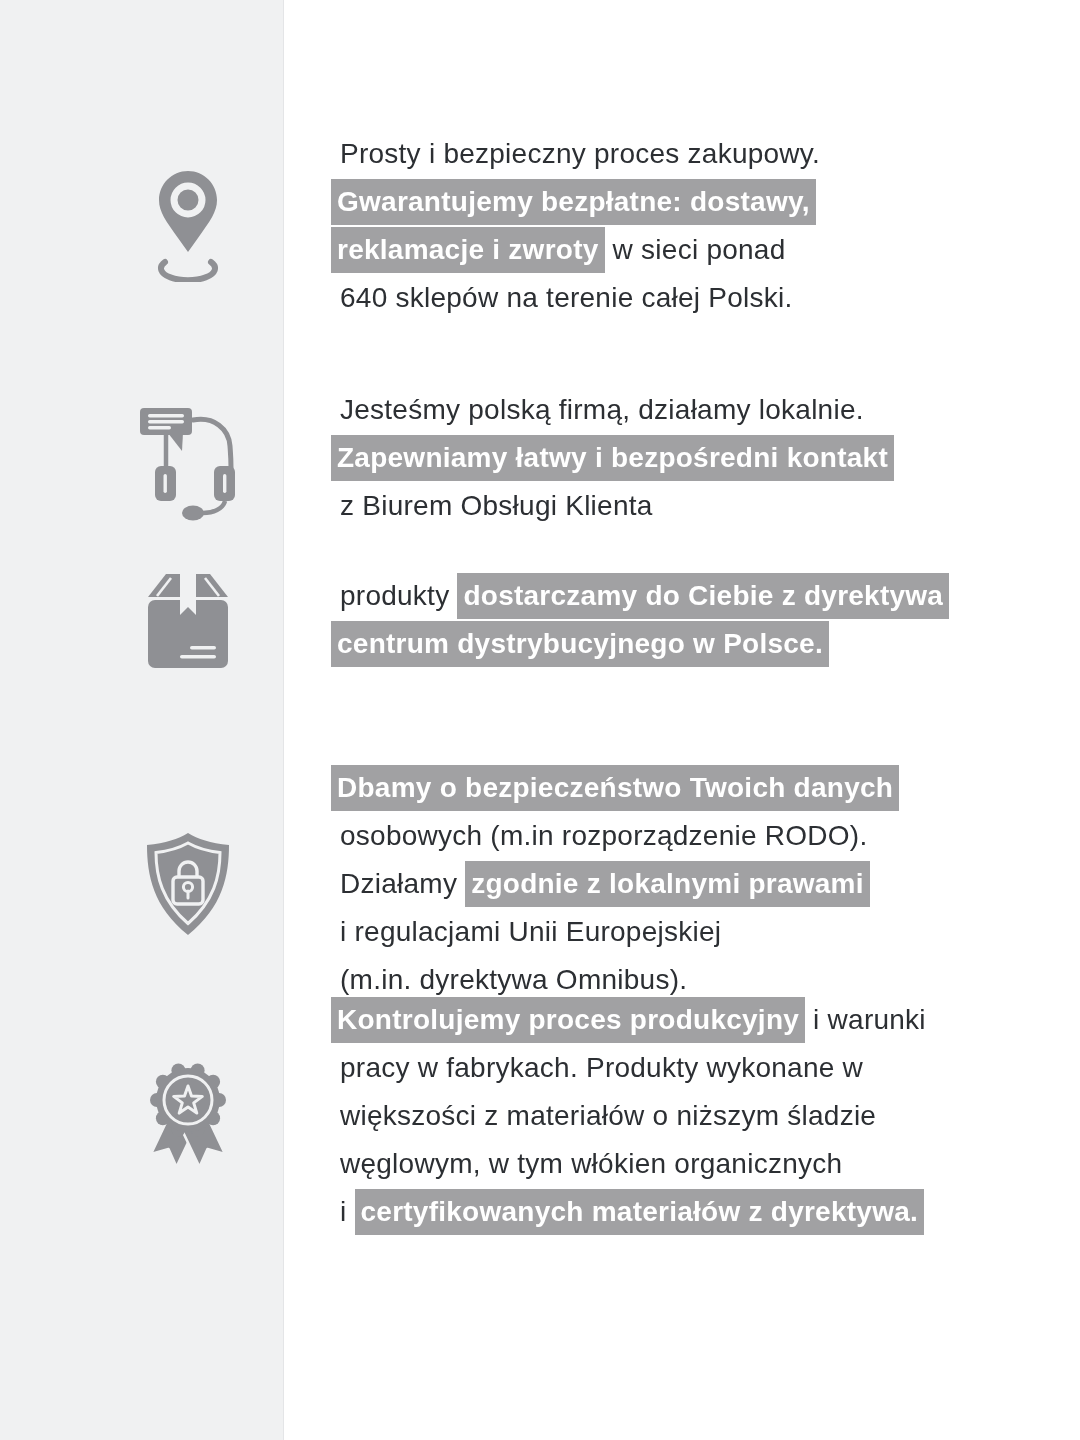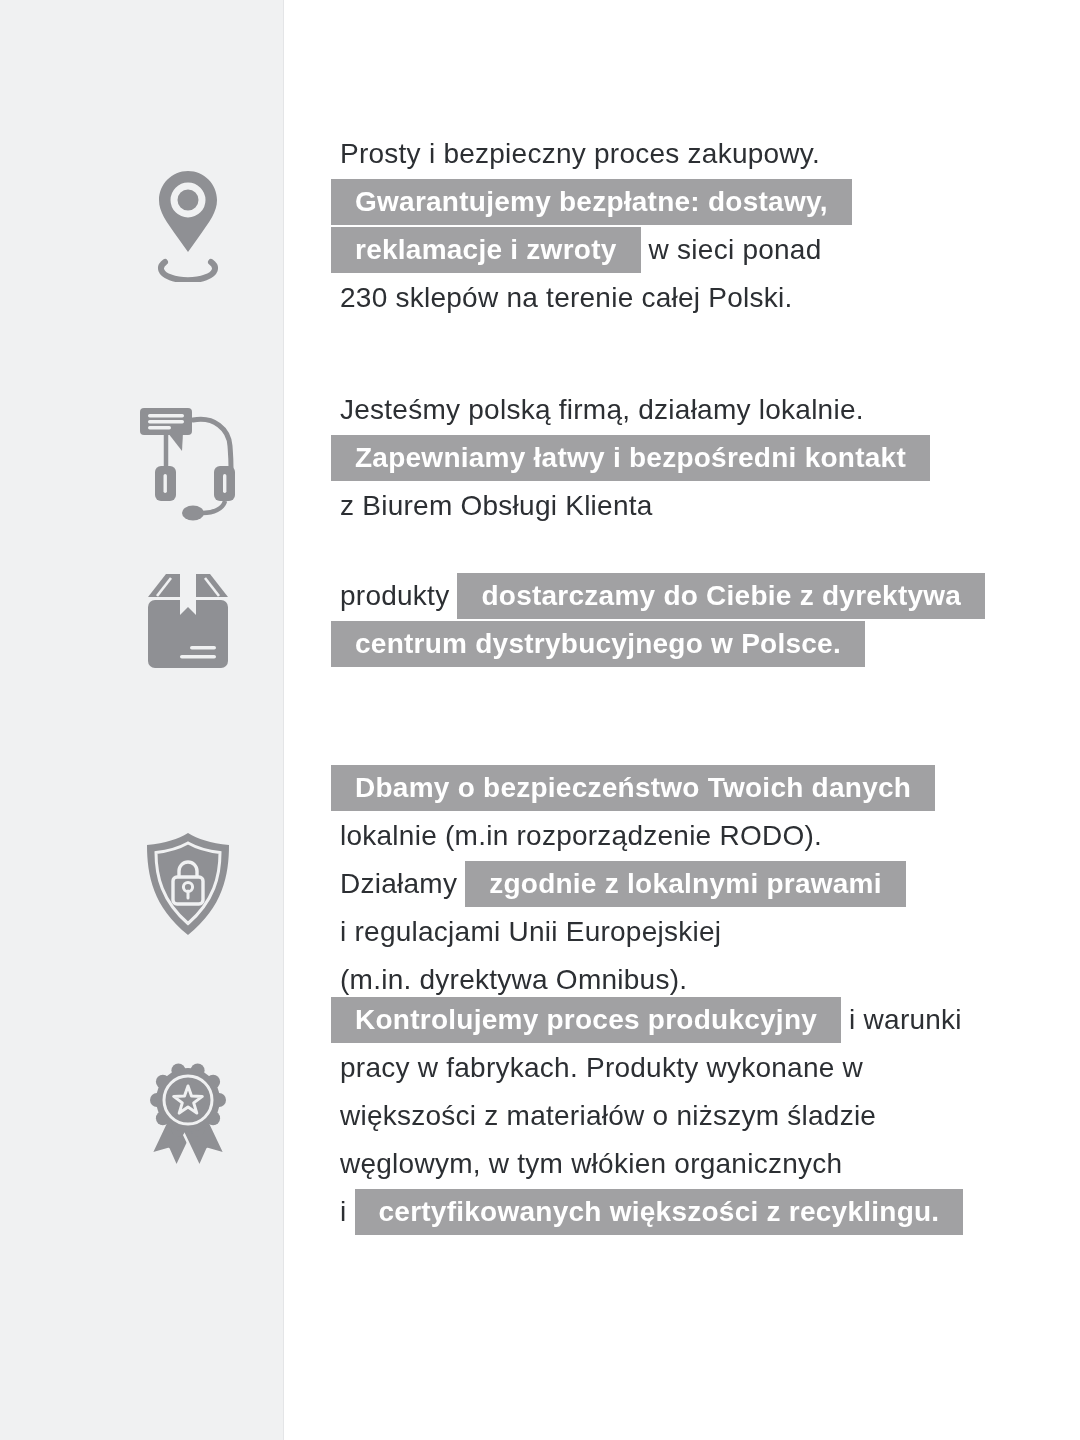--- a/index.html
+++ b/index.html
@@ -38,21 +38,21 @@
     color: var(--txt, #2c2f33);
   }
   .line.pad { padding-left: 9px; }
   .seg { white-space: pre; }
   .seg.hl {
     background: var(--hl, #a1a1a3);
     color: var(--hltxt, #ffffff);
     font-weight: bold;
     height: 46px;
     display: flex; align-items: center;
-    padding: 0 24px;
+    padding: 0 6px;
     box-sizing: border-box;
   }
 </style>
 </head>
 <body style="background: rgb(255, 255, 255);">
 
 <div class="page">
   <aside class="sidebar"></aside>
   <main id="benefits">
       <div class="benefit-row" style="top: 130px;">
@@ -68,21 +68,21 @@
             <span class="seg">Prosty i bezpieczny proces zakupowy.</span>
           </div>
           <div class="line">
             <span class="seg hl">Gwarantujemy bezpłatne: dostawy,</span>
           </div>
           <div class="line">
             <span class="seg hl">reklamacje i zwroty</span>
             <span class="seg"> w sieci ponad</span>
           </div>
           <div class="line pad">
-            <span class="seg">230 sklepów na terenie całej Polski.</span>
+            <span class="seg">640 sklepów na terenie całej Polski.</span>
           </div>
         </div>
       </div>
       <div class="benefit-row" style="top: 386px;">
         <div class="icon-cell">
           <svg width="105" height="125" viewBox="0 0 105 125">
             <path d="M57,24 C78,20 93,33 94,50 C94.5,57 95,62 95,72" stroke="#8f9094" stroke-width="5" fill="none" stroke-linecap="round"></path>
             <path d="M30,36 L30,72" stroke="#8f9094" stroke-width="4.5" fill="none"></path>
             <rect x="4" y="12" width="52" height="27" rx="4" fill="#8f9094"></rect>
             <path d="M32,37 L46,55 L47,37 Z" fill="#8f9094"></path>
@@ -140,21 +140,21 @@
             <path d="M39,47 L39,41 A9,9 0 0 1 57,41 L57,47" stroke="#f0f1f2" stroke-width="3.4" fill="none"></path>
             <circle cx="48" cy="57" r="4.6" stroke="#f0f1f2" stroke-width="3" fill="none"></circle>
             <path d="M48,61 L48,68" stroke="#f0f1f2" stroke-width="3" stroke-linecap="round"></path>
           </svg>
         </div>
         <div class="text-cell">
           <div class="line">
             <span class="seg hl">Dbamy o bezpieczeństwo Twoich danych</span>
           </div>
           <div class="line pad">
-            <span class="seg">lokalnie (m.in rozporządzenie RODO).</span>
+            <span class="seg">osobowych (m.in rozporządzenie RODO).</span>
           </div>
           <div class="line pad">
             <span class="seg">Działamy </span>
             <span class="seg hl">zgodnie z lokalnymi prawami</span>
           </div>
           <div class="line pad">
             <span class="seg">i regulacjami Unii Europejskiej</span>
           </div>
           <div class="line pad">
             <span class="seg">(m.in. dyrektywa Omnibus).</span>
@@ -190,18 +190,18 @@
             <span class="seg">pracy w fabrykach. Produkty wykonane w</span>
           </div>
           <div class="line pad">
             <span class="seg">większości z materiałów o niższym śladzie</span>
           </div>
           <div class="line pad">
             <span class="seg">węglowym, w tym włókien organicznych</span>
           </div>
           <div class="line pad">
             <span class="seg">i </span>
-            <span class="seg hl">certyfikowanych większości z recyklingu.</span>
+            <span class="seg hl">certyfikowanych materiałów z dyrektywa.</span>
           </div>
         </div>
       </div>
     </main>
 </div>
 
 </body></html>

